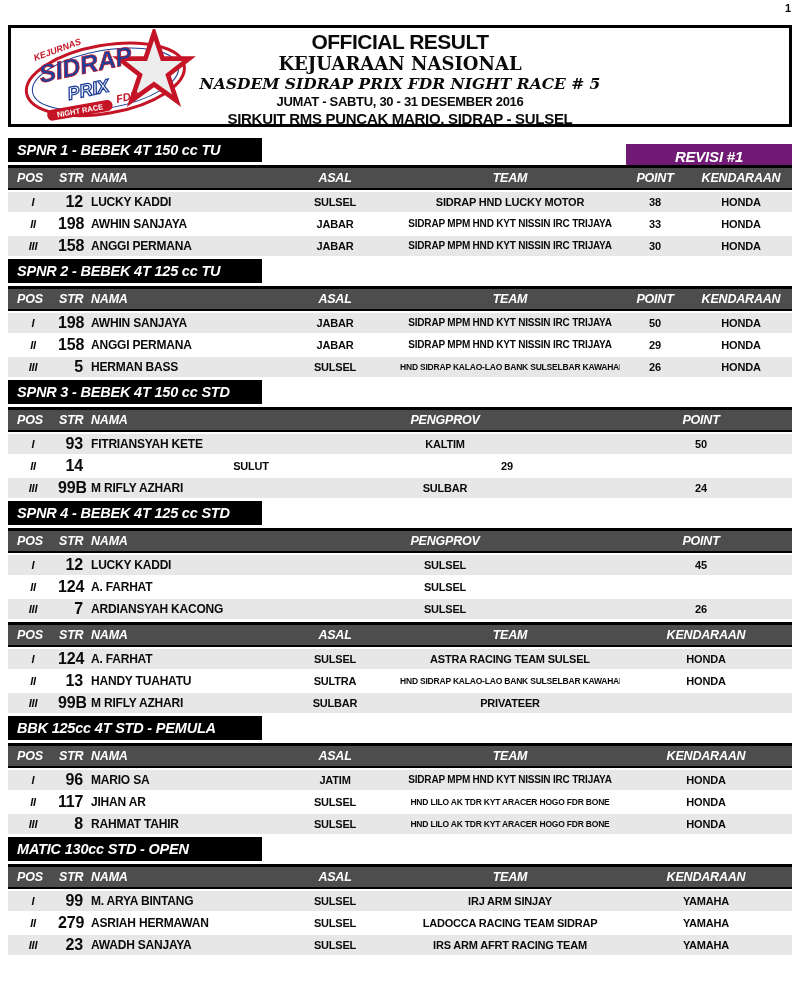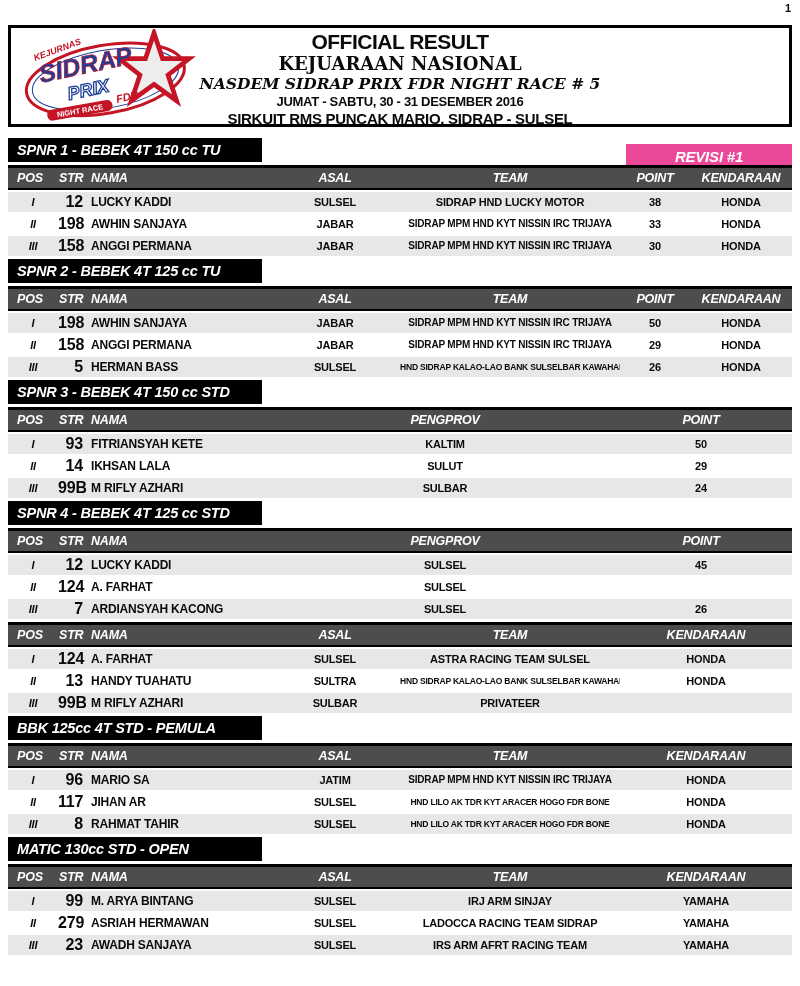--- a/index.html
+++ b/index.html
@@ -13,21 +13,21 @@
   .header-box{position:absolute;left:8px;top:25px;width:778px;height:96px;border:3px solid #000}
   .header-text{position:absolute;left:0;right:0;top:2px;text-align:center}
   .ht1{font-size:21px;font-weight:bold;line-height:23px;letter-spacing:-0.5px}
   .ht2{font-family:"DejaVu Serif",serif;font-size:18px;font-weight:bold;line-height:21px}
   .ht3{font-family:"DejaVu Serif",serif;font-size:15.5px;font-weight:bold;font-style:italic;line-height:20px}
   .ht4{font-size:13px;font-weight:bold;line-height:16px;letter-spacing:-0.3px}
   .ht5{font-size:15px;font-weight:bold;line-height:18px;letter-spacing:-0.3px}
   .logo{position:absolute;left:6px;top:1px}
 
   .revisi{
-    position:absolute;top:144px;right:8px;width:166px;height:25px;background:#ec4899;color:#fff;
+    position:absolute;top:144px;right:8px;width:166px;height:25px;background:#701a75;color:#fff;
     font-weight:bold;font-style:italic;font-size:15px;
     display:flex;align-items:center;justify-content:center;letter-spacing:-0.2px
   }
 
   #sections{position:absolute;top:138px;left:8px;width:784px}
   .section{margin-bottom:3px}
   .sec-title{
     width:254px;height:24px;background:#000;color:#fff;
     font-weight:bold;font-style:italic;font-size:14.5px;line-height:24px;
     padding-left:9px;box-sizing:border-box;margin-bottom:3px;letter-spacing:-0.2px;white-space:nowrap
@@ -179,21 +179,20 @@
     <div class="trow stripe">
           <div class="cell c-pos" style="width: 50px;">I</div>
           <div class="cell c-str" style="width: 28px;">93</div>
           <div class="cell c-nama" style="width: 194px;">FITRIANSYAH KETE</div>
           <div class="cell c-pengprov" style="width: 330px;">KALTIM</div>
           <div class="cell c-point" style="width: 182px;">50</div>
         </div>
         <div class="trow">
           <div class="cell c-pos" style="width: 50px;">II</div>
           <div class="cell c-str" style="width: 28px;">14</div>
-          <div class="cell c-nama" style="width: 194px;">IKHSAN LALA</div>
           <div class="cell c-pengprov" style="width: 330px;">SULUT</div>
           <div class="cell c-point" style="width: 182px;">29</div>
         </div>
         <div class="trow stripe">
           <div class="cell c-pos" style="width: 50px;">III</div>
           <div class="cell c-str" style="width: 28px;">99B</div>
           <div class="cell c-nama" style="width: 194px;">M RIFLY AZHARI</div>
           <div class="cell c-pengprov" style="width: 330px;">SULBAR</div>
           <div class="cell c-point" style="width: 182px;">24</div>
         </div>

